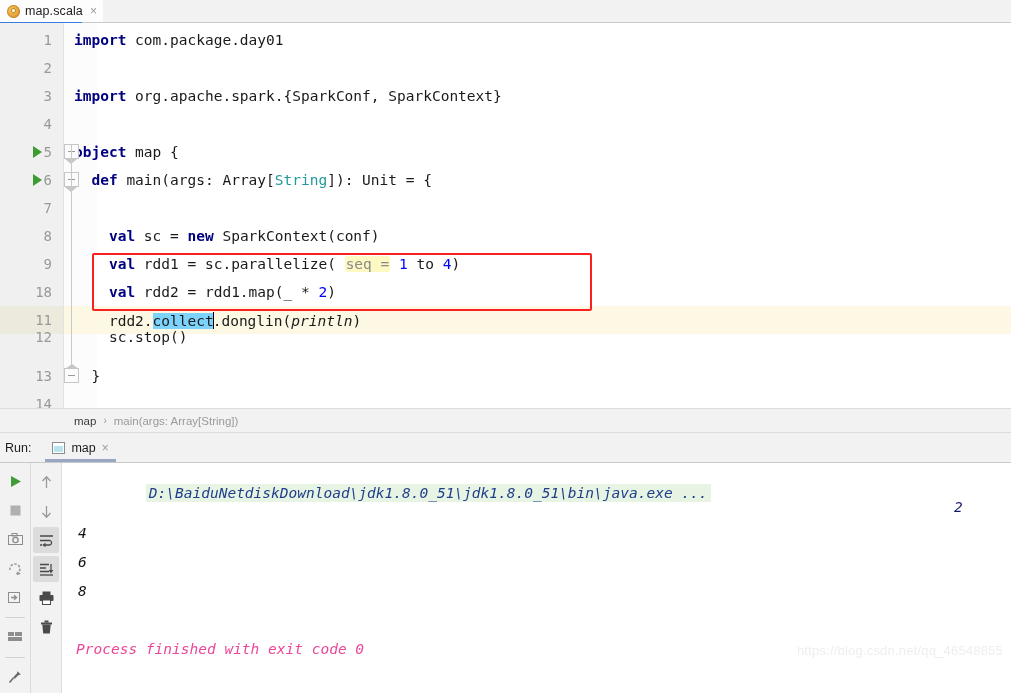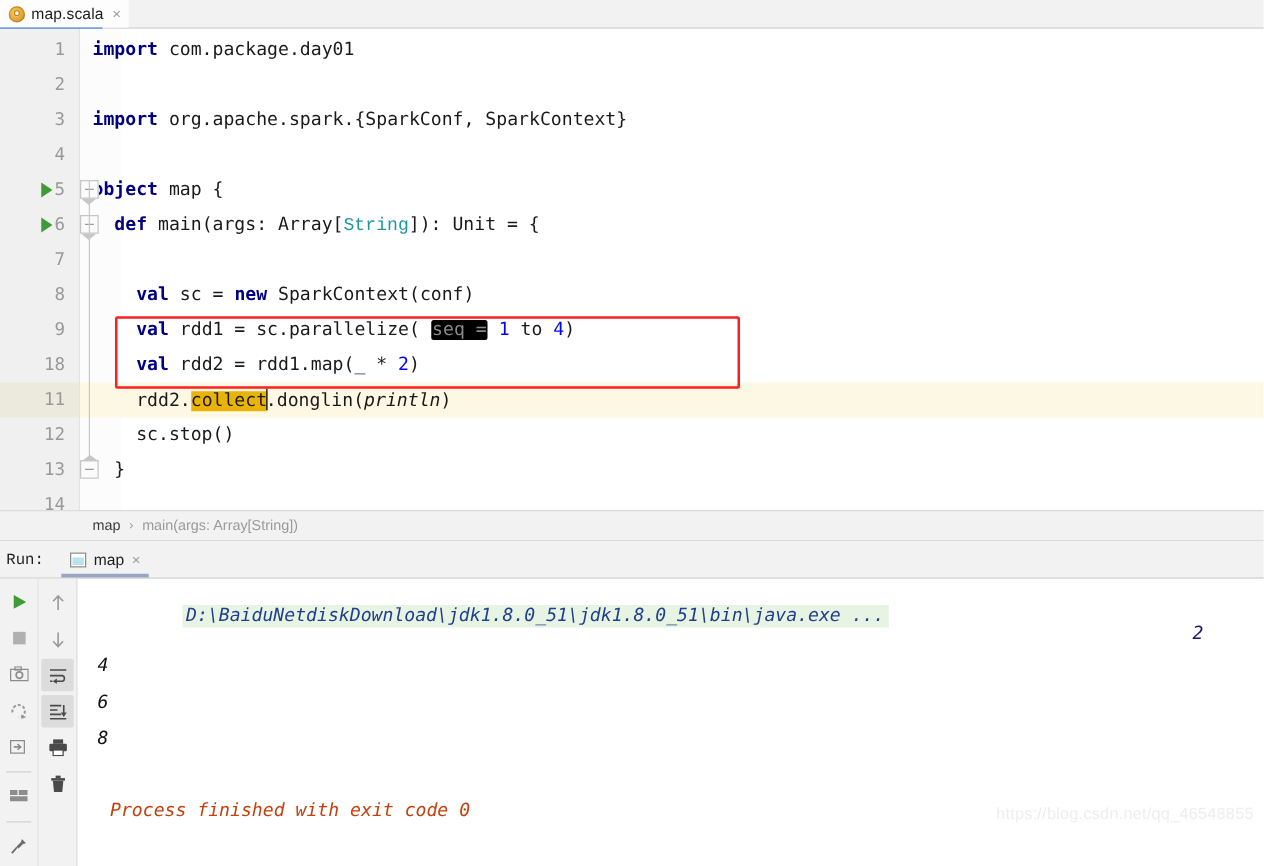--- a/index.html
+++ b/index.html
@@ -113,27 +113,27 @@
   .fold-end::before{
     content:""; position:absolute; left:0px; top:-5px;
     width:0;height:0;border-left:7px solid transparent;border-right:7px solid transparent;
     border-bottom:5px solid #c6c6c6;
   }
 
   
   .kw  { color:#000080; font-weight:bold; }
   .str { color:#008000; font-weight:bold; }
   .num { color:#0000ff; }
-  .typ { color:#20999d;font-family:Liberation Mono, monospace; }
+  .typ { color:#20999d; }
   .ital{ font-style:italic; color:#1a1a1a; }
   .hint{
-    color:#8a8a8a; background:#000000; border-radius:2px;
+    color:#8a8a8a; background:#fef9c3; border-radius:2px;
     padding:0 1px;
   }
-  .sel { background:#eab308; }
+  .sel { background:#7dd3fc; }
   .caret {
     display:inline-block; width:0; border-left:1.5px solid #000;
     height:17px; vertical-align:-3px; margin:0 -1px;
   }
 
   .redbox {
     position:absolute; border:2.5px solid #fb1f1f; border-radius:2px;
     pointer-events:none;
   }
 
@@ -147,21 +147,21 @@
   .bc-item { color:#3a3a3a; }
   .bc-sep  { color:#9a9a9a; font-size:10px; }
   .bc-dim  { color:#9a9a9a; }
 
   
   .runbar {
     position:absolute; left:0; top:433px; width:1011px; height:30px;
     background:#f2f2f2; border-bottom:1px solid #c9c9c9;
     display:flex; align-items:center;
   }
-  .run-label { font-size:12.5px; color:#1d1d1d; margin-left:5px;font-family:Liberation Mono, monospace; }
+  .run-label { font-size:12.5px; color:#1d1d1d; margin-left:5px; }
   .run-tab {
     position:relative; margin-left:14px; height:29px;
     display:flex; align-items:center; gap:6px; padding:0 7px;
   }
   .run-tab-underline {
     position:absolute; left:0; bottom:0; width:100%; height:3px; background:#9aa7c4;
   }
   .win-icon {
     width:13px;height:12px; border:1.3px solid #8d8d8d; background:#fff; position:relative;
   }
@@ -192,21 +192,21 @@
 
   .console {
     position:absolute; left:68px; top:0; width:949px; height:230px;
     font-family:"DejaVu Sans Mono", monospace; font-size:14.5px; overflow:hidden;font-style:italic;
   }
   .cline { position:absolute; white-space:pre; }
   .cmd {
     color:#1f3f8c; background:#e8f4e3; padding:1px 3px;
   }
   .out { color:#111; }
-  .fin { color:#c2410c;margin-left:12px; }
+  .fin { color:#ec4899; }
   .rightnum { position:absolute; color:#1a1a6a; font-family:"DejaVu Sans Mono", monospace; font-size:14.5px; }
 
   .watermark {
     position:absolute; right:8px; bottom:6px;
     color:#eeeeee; font-size:13px; font-family:"Liberation Sans", sans-serif;
     letter-spacing:.2px; user-select:none;
   }
 </style>
 </head>
 <body>
@@ -267,21 +267,21 @@
         <div class="line" style="top: 255px;">
           <span class="lnum">18</span>
           <span class="ltext"><span>    </span><span class="kw">val </span><span>rdd2 = rdd1.map(_ * </span><span class="num">2</span><span>)</span></span>
         </div>
         <div class="hl-gutter-current" style="top: 283px;"></div>
         <div class="hl-current" style="top: 283px; left: 64px; width: 947px;"></div>
         <div class="line" style="top: 283px;">
           <span class="lnum">11</span>
           <span class="ltext"><span>    rdd2.</span><span class="sel">collect</span><span class="caret"></span><span>.donglin(</span><span class="ital">println</span><span>)</span></span>
         </div>
-        <div class="line" style="top: 311px;">
+        <div class="line" style="top: 300px;">
           <span class="lnum">12</span>
           <span class="ltext"><span>    sc.stop()</span></span>
         </div>
         <div class="line" style="top: 339px;">
           <span class="lnum">13</span>
           <span class="ltext"><span>  }</span></span>
         </div>
         <div class="line" style="top: 367px;">
           <span class="lnum">14</span>
           <span class="ltext"></span>

